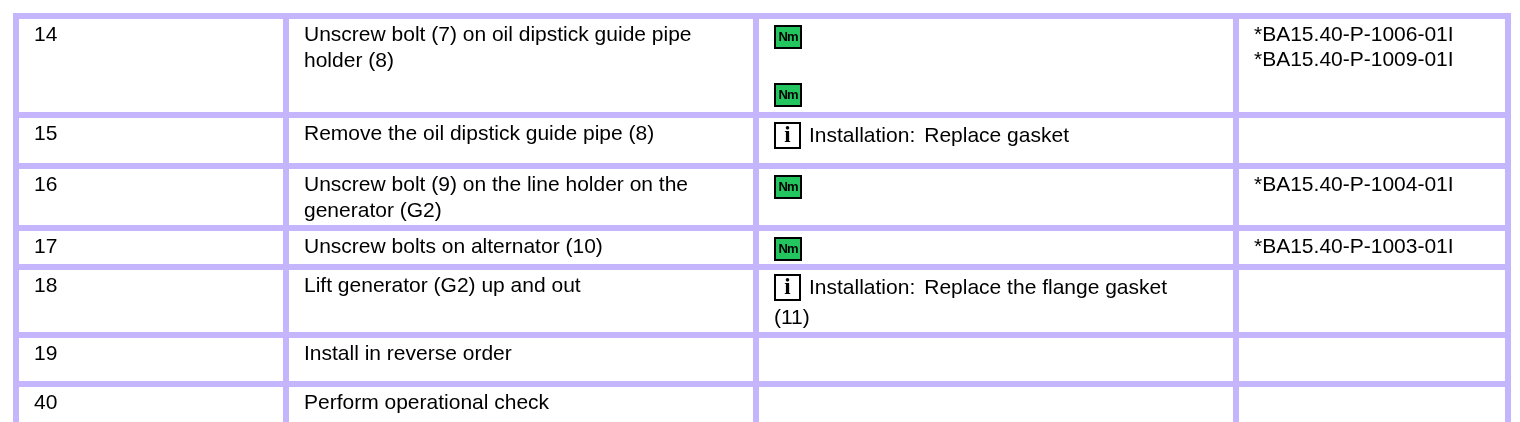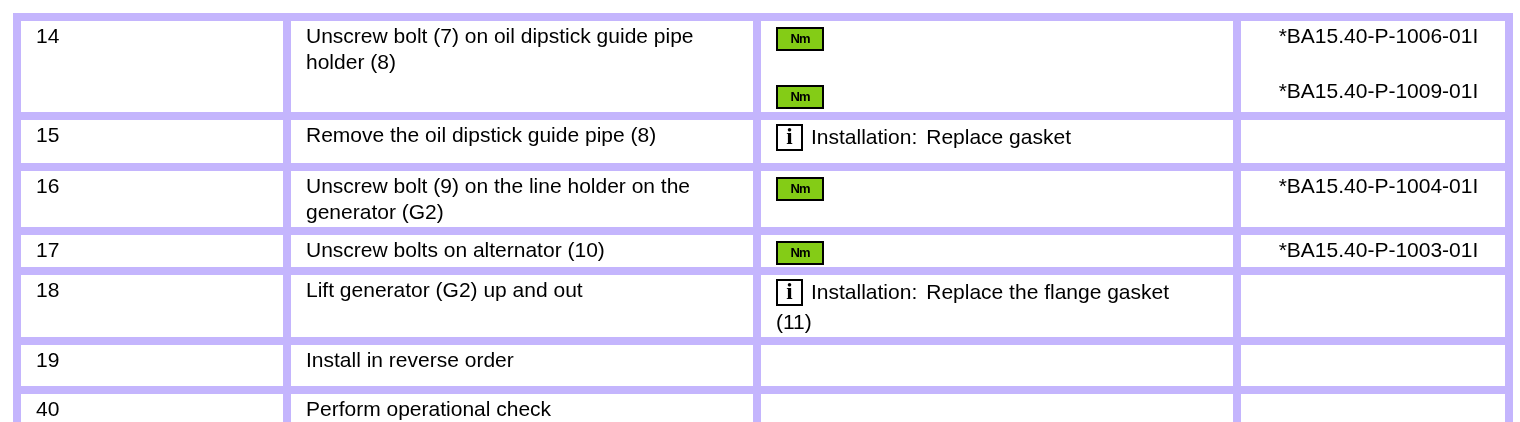--- a/index.html
+++ b/index.html
@@ -17,44 +17,44 @@
   }
   table.steps-table {
     position: absolute;
     left: 13px;
     top: 13px;
     width: 1492px;
     border-collapse: collapse;
     table-layout: fixed;
   }
   table.steps-table td {
-    border: 8px solid #c4b5fd;
+    border: 6px solid #c4b5fd;
     vertical-align: top;
     padding: 2px 4px 2px 15px;
     font-size: 21px;
     line-height: 26px;
     overflow: hidden;
   }
   td.col-desc { padding-right: 42px; }
   td.col-note { padding-left: 4px; }
   td.col-ref  { white-space: nowrap; }
 
   .nm-box {
     display: inline-block;
     box-sizing: border-box;
-    width: 48px;
+    width: 28px;
     height: 24px;
     border: 2px solid #000000;
     font-size: 13px;
     font-weight: bold;
     line-height: 19px;
     text-align: center;
     letter-spacing: -1px;
     margin-top: 3px;
-    background: #84cc16;
+    background: #22c55e;
   }
   .nm-line.second { margin-top: 30px; }
 
   .info-box {
     display: inline-block;
     box-sizing: border-box;
     flex: 0 0 auto;
     width: 27px;
     height: 27px;
     border: 2px solid #000000;
@@ -64,22 +64,22 @@
     line-height: 22px;
     text-align: center;
     margin-top: 2px;
     background: #ffffff;
   }
   .note-line { display: flex; align-items: flex-start; }
   .note-label { margin-left: 8px; padding-top: 2px; white-space: nowrap; }
   .note-text  { margin-left: 9px;  padding-top: 2px; }
   .note-cont  { margin-top: 3px; }
 
-  .ref-line { line-height: 25px; text-align: center; }
-  .ref-line.second { margin-top: 30px; }
+  .ref-line { line-height: 25px; }
+  .ref-line.second { }
 </style>
 </head>
 <body>
 
 <table class="steps-table">
   <colgroup>
     <col style="width:270px">
     <col style="width:470px">
     <col style="width:480px">
     <col style="width:272px">

